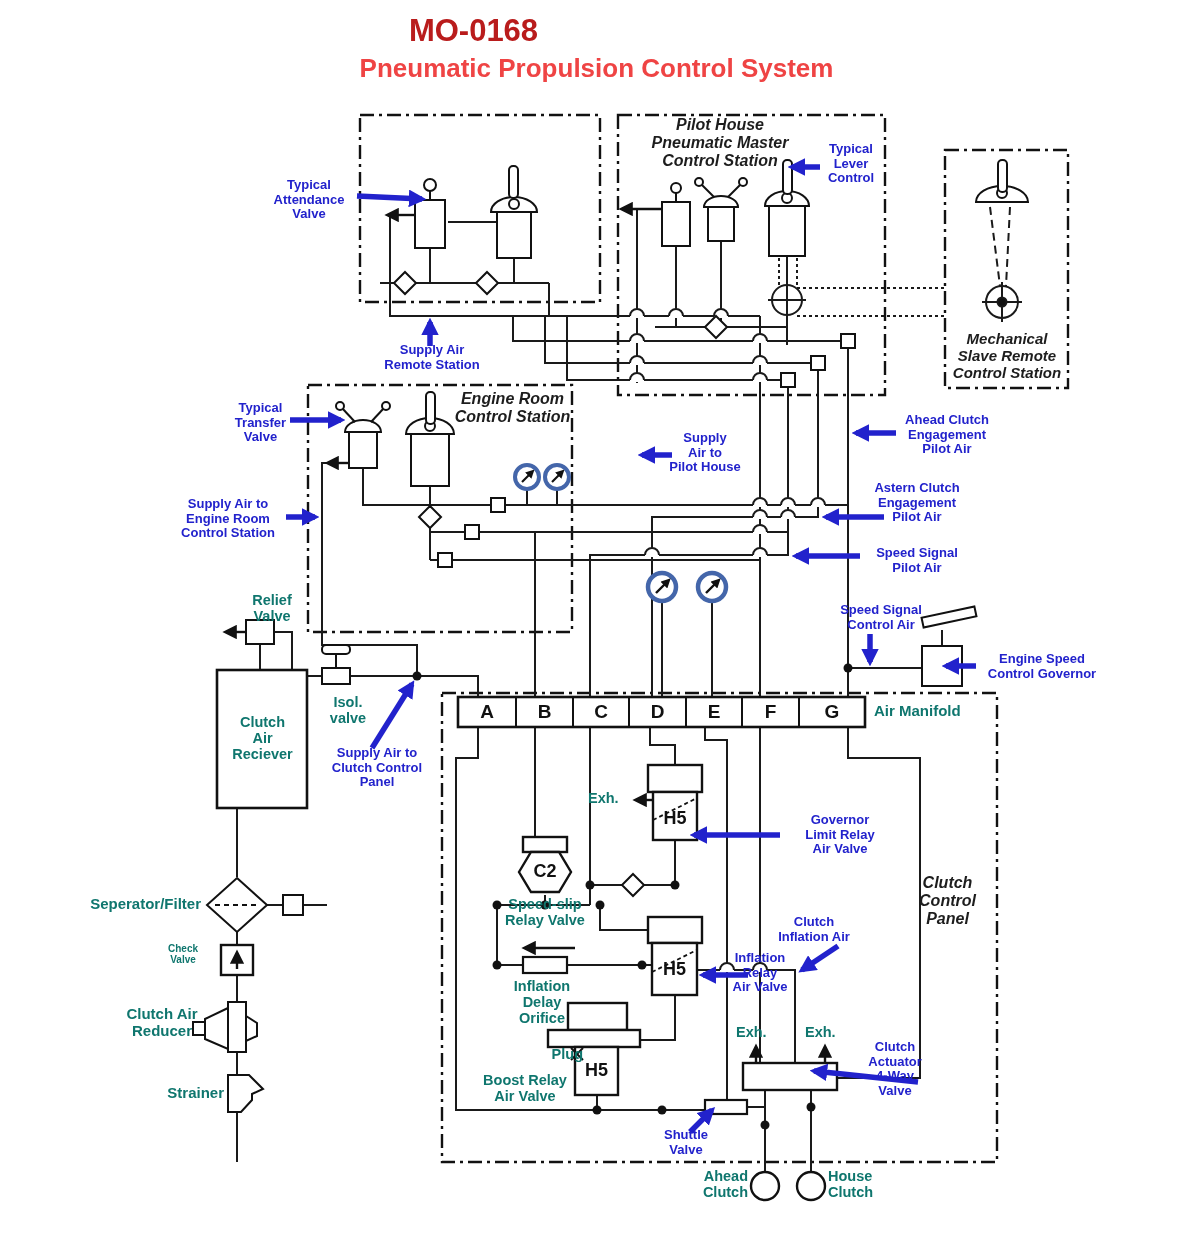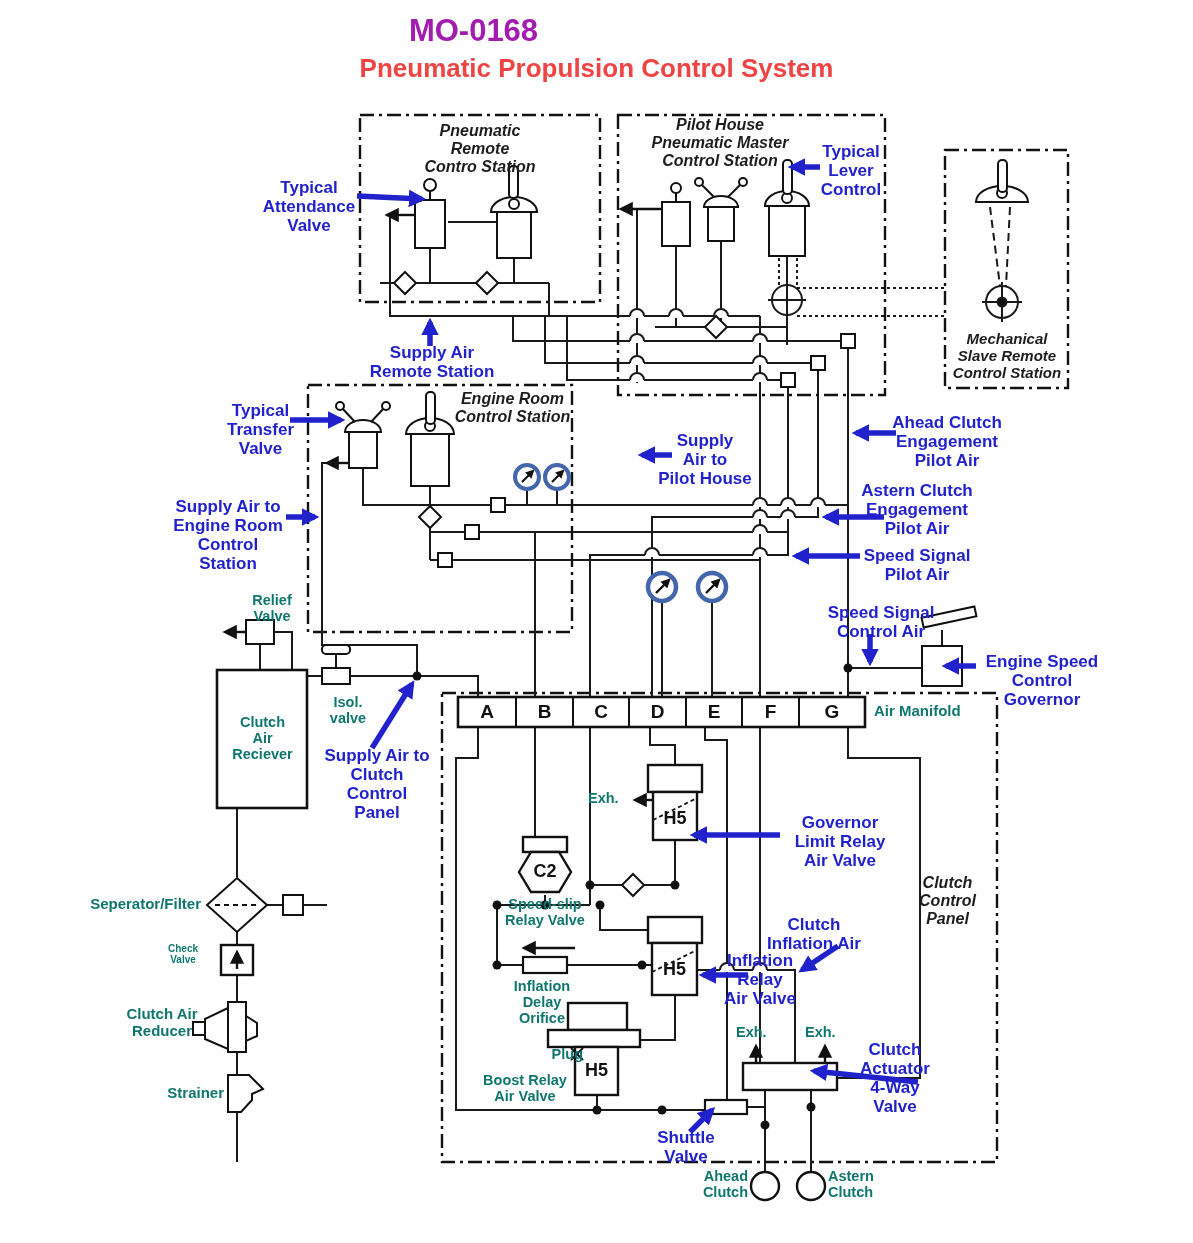--- a/index.html
+++ b/index.html
@@ -1,25 +1,25 @@
 <!DOCTYPE html>
 <html><head>
 <meta charset="utf-8">
 <style>
   html,body{margin:0;padding:0;background:#ffffff;}
   #stage{position:relative;width:1193px;height:1243px;background:#ffffff;overflow:hidden;
          font-family:"Liberation Sans",sans-serif;}
   #diagram-svg{position:absolute;left:0;top:0;}
   .lbl{position:absolute;font-weight:bold;white-space:pre-line;line-height:1.12;z-index:2;}
-  .blue{color:#2222cc;font-size:17px;}
+  .blue{color:#2222cc;font-size:13px;}
   .blk{color:#0f766e;font-size:14.5px;}
   .st{color:#1d1d1d;font-style:italic;font-size:16px;}
   .ctr{text-align:center;}
   .rgt{text-align:right;}
-  .ttl{font-size:31px;color:#a21caf;text-align:center;width:947px;left:0;}
+  .ttl{font-size:31px;color:#b91c1c;text-align:center;width:947px;left:0;}
   .sub{font-size:26px;color:#ef4444;text-align:center;width:1193px;left:0;}
   .port{position:absolute;font-weight:bold;color:#111;font-size:19px;text-align:center;z-index:2;}
   .h5t{position:absolute;font-weight:bold;color:#111;font-size:18px;text-align:center;z-index:2;}
 </style>
 </head>
 <body>
 
 <div id="stage">
 
 <svg id="diagram-svg" width="1193" height="1243" viewBox="0 0 1193 1243">
@@ -413,23 +413,20 @@
     <line x1="748" y1="975" x2="703" y2="975" marker-end="url(#mB)"></line>
     <line x1="838" y1="946" x2="802" y2="970" marker-end="url(#mB)"></line>
     <line x1="918" y1="1082" x2="814" y2="1071" marker-end="url(#mB)"></line>
     <line x1="690" y1="1132" x2="712" y2="1110" marker-end="url(#mB)"></line>
   </g>
 </svg>
 
 <div class="lbl ttl" style="top:14px">MO-0168</div>
 <div class="lbl sub" style="top:54px">Pneumatic Propulsion Control System</div>
 
-<div class="lbl st ctr" style="left:390px;top:122px;width:180px">Pneumatic
-Remote
-Contro Station</div>
 <div class="lbl st ctr" style="left:625px;top:116px;width:190px">Pilot House
 Pneumatic Master
 Control Station</div>
 <div class="lbl st ctr" style="left:945px;top:331px;width:124px;font-size:15px">Mechanical
 Slave Remote
 Control Station</div>
 <div class="lbl st ctr" style="left:450px;top:390px;width:125px">Engine Room
 Control Station</div>
 <div class="lbl st ctr" style="left:905px;top:874px;width:85px">Clutch
 Control
@@ -501,21 +498,21 @@
 <div class="lbl blk rgt" style="left:539px;top:1046px;width:44px">Plug</div>
 <div class="lbl blk ctr" style="left:476px;top:1072px;width:98px">Boost Relay
 Air Valve</div>
 <div class="lbl blk ctr" style="left:496px;top:896px;width:98px">Speed-slip
 Relay Valve</div>
 <div class="lbl blk ctr" style="left:506px;top:978px;width:72px">Inflation
 Delay
 Orifice</div>
 <div class="lbl blk rgt" style="left:688px;top:1168px;width:60px">Ahead
 Clutch</div>
-<div class="lbl blk" style="left:828px;top:1168px;width:62px">Astern
+<div class="lbl blk" style="left:828px;top:1168px;width:62px">House
 Clutch</div>
 
 <div class="lbl blk" style="left:874px;top:703px;width:100px;font-size:15px">Air Manifold</div>
 <div class="port" style="left:458px;top:701px;width:58px">A</div>
 <div class="port" style="left:516px;top:701px;width:57px">B</div>
 <div class="port" style="left:573px;top:701px;width:56px">C</div>
 <div class="port" style="left:629px;top:701px;width:57px">D</div>
 <div class="port" style="left:686px;top:701px;width:56px">E</div>
 <div class="port" style="left:742px;top:701px;width:57px">F</div>
 <div class="port" style="left:799px;top:701px;width:66px">G</div>

